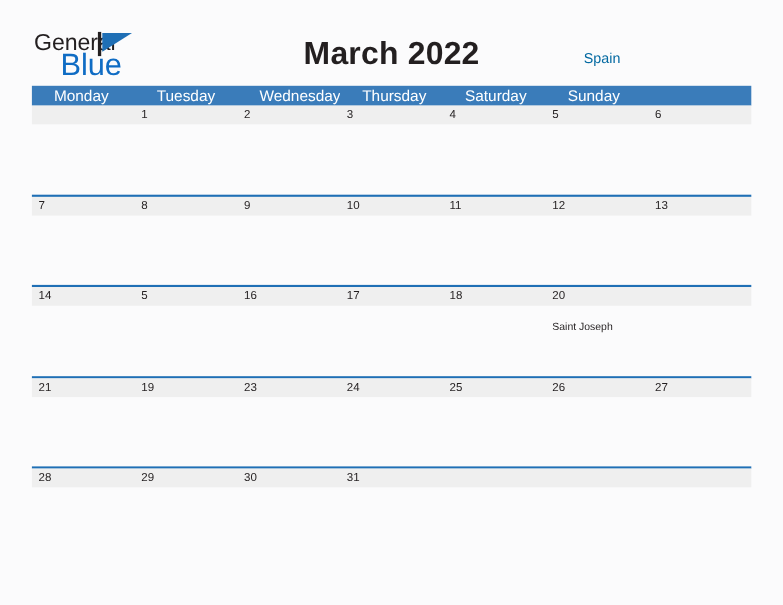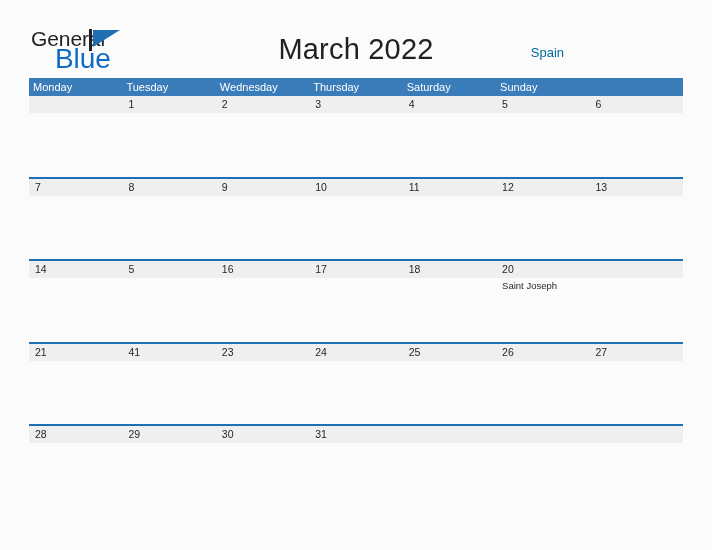--- a/index.html
+++ b/index.html
@@ -84,21 +84,21 @@
 
   .month-title {
     position: absolute;
     left: 0;
     top: 30px;
     width: 712px;
     text-align: center;
     font-size: 29px;
     line-height: 38px;
     color: #231f20;
-    font-weight: normal;
+    font-weight: bold;
     letter-spacing: 0.2px;
   }
 
   .country {
     position: absolute;
     right: 30px;
     top: 45px;
     font-size: 13px;
     line-height: 16px;
     color: #0369a1;
@@ -116,24 +116,24 @@
   .weekday-row {
     display: flex;
     width: 654px;
     height: 18px;
     background: #3a7cba;
   }
   .weekday-cell {
     width: 93.43px;
     height: 18px;
     box-sizing: border-box;
-    padding-left: 4px;
+    padding-left: 20px;
     display: flex;
     align-items: center;
-    font-size: 11px;
+    font-size: 14px;
     line-height: 18px;
     color: #ffffff;
     white-space: nowrap;
     overflow: hidden;
   }
 
   .week-row {
     width: 654px;
     height: 80.5px;
     position: relative;
@@ -166,20 +166,21 @@
     white-space: nowrap;
     overflow: hidden;
   }
 
   .day-body {
     width: 93.43px;
     height: 61.5px;
     box-sizing: border-box;
     padding: 2px 4px 0 6px;
     overflow: hidden;
+    margin-top: 12px;
   }
   .event {
     font-size: 9.5px;
     line-height: 12px;
     color: #231f20;
     white-space: nowrap;
     overflow: hidden;
   }
   .event:empty {
     display: none;
@@ -277,21 +278,21 @@
         <div class="day-body">
             <div class="event">Saint Joseph</div>
           </div>
         <div class="day-body"></div>
       </div>
     </div>
 
     <div class="week-row">
       <div class="band">
         <div class="day-num">21</div>
-        <div class="day-num">41</div>
+        <div class="day-num">19</div>
         <div class="day-num">23</div>
         <div class="day-num">24</div>
         <div class="day-num">25</div>
         <div class="day-num">26</div>
         <div class="day-num">27</div>
       </div>
       <div class="body">
         <div class="day-body"></div>
         <div class="day-body"></div>
         <div class="day-body"></div>

